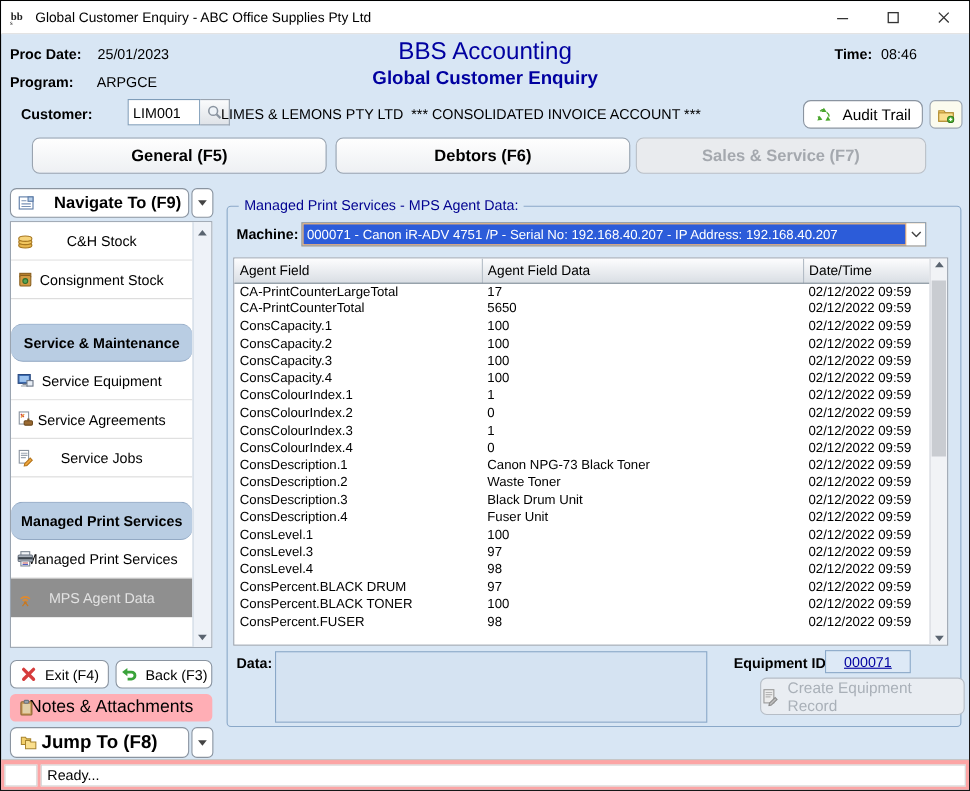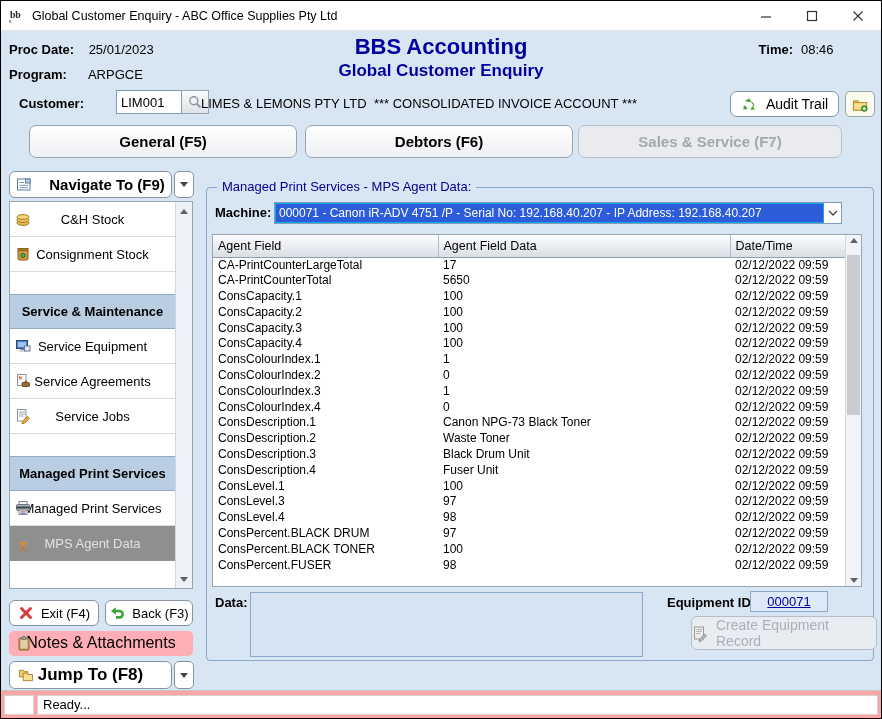--- a/index.html
+++ b/index.html
@@ -13,21 +13,21 @@
   .tb-icon { margin-left:8px; width:18px; height:18px; }
   .tb-title { margin-left:7px; font-size:12.5px; color:#000; }
   .tb-controls { margin-left:auto; display:flex; height:100%; }
   .tb-btn { width:46px; height:100%; display:flex; align-items:center; justify-content:center; }
   .tb-btn svg { display:block; }
 
   
   .hdr-left { position:absolute; left:8px; top:36px; font-size:13px; line-height:25px; }
   .hdr-left .lbl { font-weight:bold; display:inline-block; min-width:76px; }
   .center-title { position:absolute; top:33px; left:0; right:0; text-align:center; color:#0000A0; }
-  .center-title .t1 { font-size:22px; font-weight:bold; line-height:26px; }
+  .center-title .t1 { font-size:22px; font-weight:normal; line-height:26px; }
   .center-title .t2 { font-size:17px; font-weight:bold; line-height:22px; }
   .hdr-right { position:absolute; right:8px; top:36px; font-size:13px; line-height:25px; text-align:right; }
   .hdr-right .lbl { font-weight:bold; margin-right:8px; }
   .hdr-right .val { display:inline-block; width:72px; text-align:left; }
 
   
   .cust-label { position:absolute; left:18px; top:95px; font-size:13px; font-weight:bold; }
   .cust-group { position:absolute; left:115px; top:89px; display:flex; }
   .cust-input { width:66px; height:24px; border:1px solid #7f9db9; background:#fff;
                 font-size:13px; padding:0 4px; display:flex; align-items:center; }
@@ -62,21 +62,21 @@
   .nav-list { position:absolute; left:8px; top:200px; width:184px; height:388px; background:#fff;
               border:1px solid #9aa4b0; }
   .nav-items { position:absolute; left:0; top:0; right:17px; bottom:0; overflow:hidden; }
   .side-item { height:35px; display:flex; align-items:center; border-bottom:1px solid #dadada;
                font-size:13px; position:relative; background:#fff; }
   .side-item .icon { position:absolute; left:5px; }
   .side-item .s-lbl { flex:1; text-align:center; }
   .side-item.selected { background:#8f8f8f; color:#e2e2e2; border-bottom-color:#8f8f8f; }
   .side-header { height:35px; display:flex; align-items:center; justify-content:center;
                  background:#b9cde3; font-size:13px; font-weight:bold;
-                 border-top:1px solid #93a9c4; border-bottom:1px solid #93a9c4; }
+                 border-top:1px solid #93a9c4; border-bottom:1px solid #93a9c4;border-radius:11px; }
   .side-blank { height:22px; background:#fff; }
   .v-scroll { position:absolute; right:0; top:0; bottom:0; width:17px; background:#eef2f8;
               border-left:1px solid #cdd7e3; }
   .v-scroll .up, .v-scroll .dn { position:absolute; left:0; right:0; height:16px;
               display:flex; align-items:center; justify-content:center; }
   .v-scroll .up { top:1px; } .v-scroll .dn { bottom:1px; }
   .tri-up { width:0;height:0;border-left:4px solid transparent;border-right:4px solid transparent;border-bottom:5px solid #5a6470; }
   .tri-dn { width:0;height:0;border-left:4px solid transparent;border-right:4px solid transparent;border-top:5px solid #5a6470; }
 
   
@@ -92,21 +92,21 @@
   .jump-btn .icon { position:absolute; left:8px; }
   .jump-arrow { left:173px; top:660px; height:28px; }
 
   
   .groupbox { position:absolute; left:205px; top:186px; width:668px; height:474px;
               border:1px solid #8aa8c8; border-radius:4px; }
   .legend { position:absolute; top:-9px; left:10px; background:#d8e6f4; padding:0 5px;
             color:#000090; font-size:13px; }
   .machine-lbl { position:absolute; left:8px; top:17px; font-size:13px; font-weight:bold; }
   .machine-select { position:absolute; left:67px; top:14px; width:568px; height:22px;
-                    background:#0ea5e9; border:1px solid #7f9db9; }
+                    background:#fdba74; border:1px solid #7f9db9; }
   .machine-sel-text { position:absolute; left:1px; top:1px; bottom:1px; right:18px;
                       background:#2c5cd9; color:#fff; font-size:12px; line-height:18px;
                       padding:0 3px; white-space:nowrap; overflow:hidden; }
   .machine-chev { position:absolute; right:0; top:0; bottom:0; width:17px;
                   display:flex; align-items:center; justify-content:center; background:#fff; }
 
   .agent-table-wrap { position:absolute; left:5px; top:46px; width:650px; height:353px;
                       background:#fff; border:1px solid #9aa4b0; overflow:hidden; }
   .agent-table { width:632px; border-collapse:collapse; table-layout:fixed; }
   .agent-table col.c1 { width:225px; } .agent-table col.c2 { width:292px; } .agent-table col.c3 { width:115px; }

